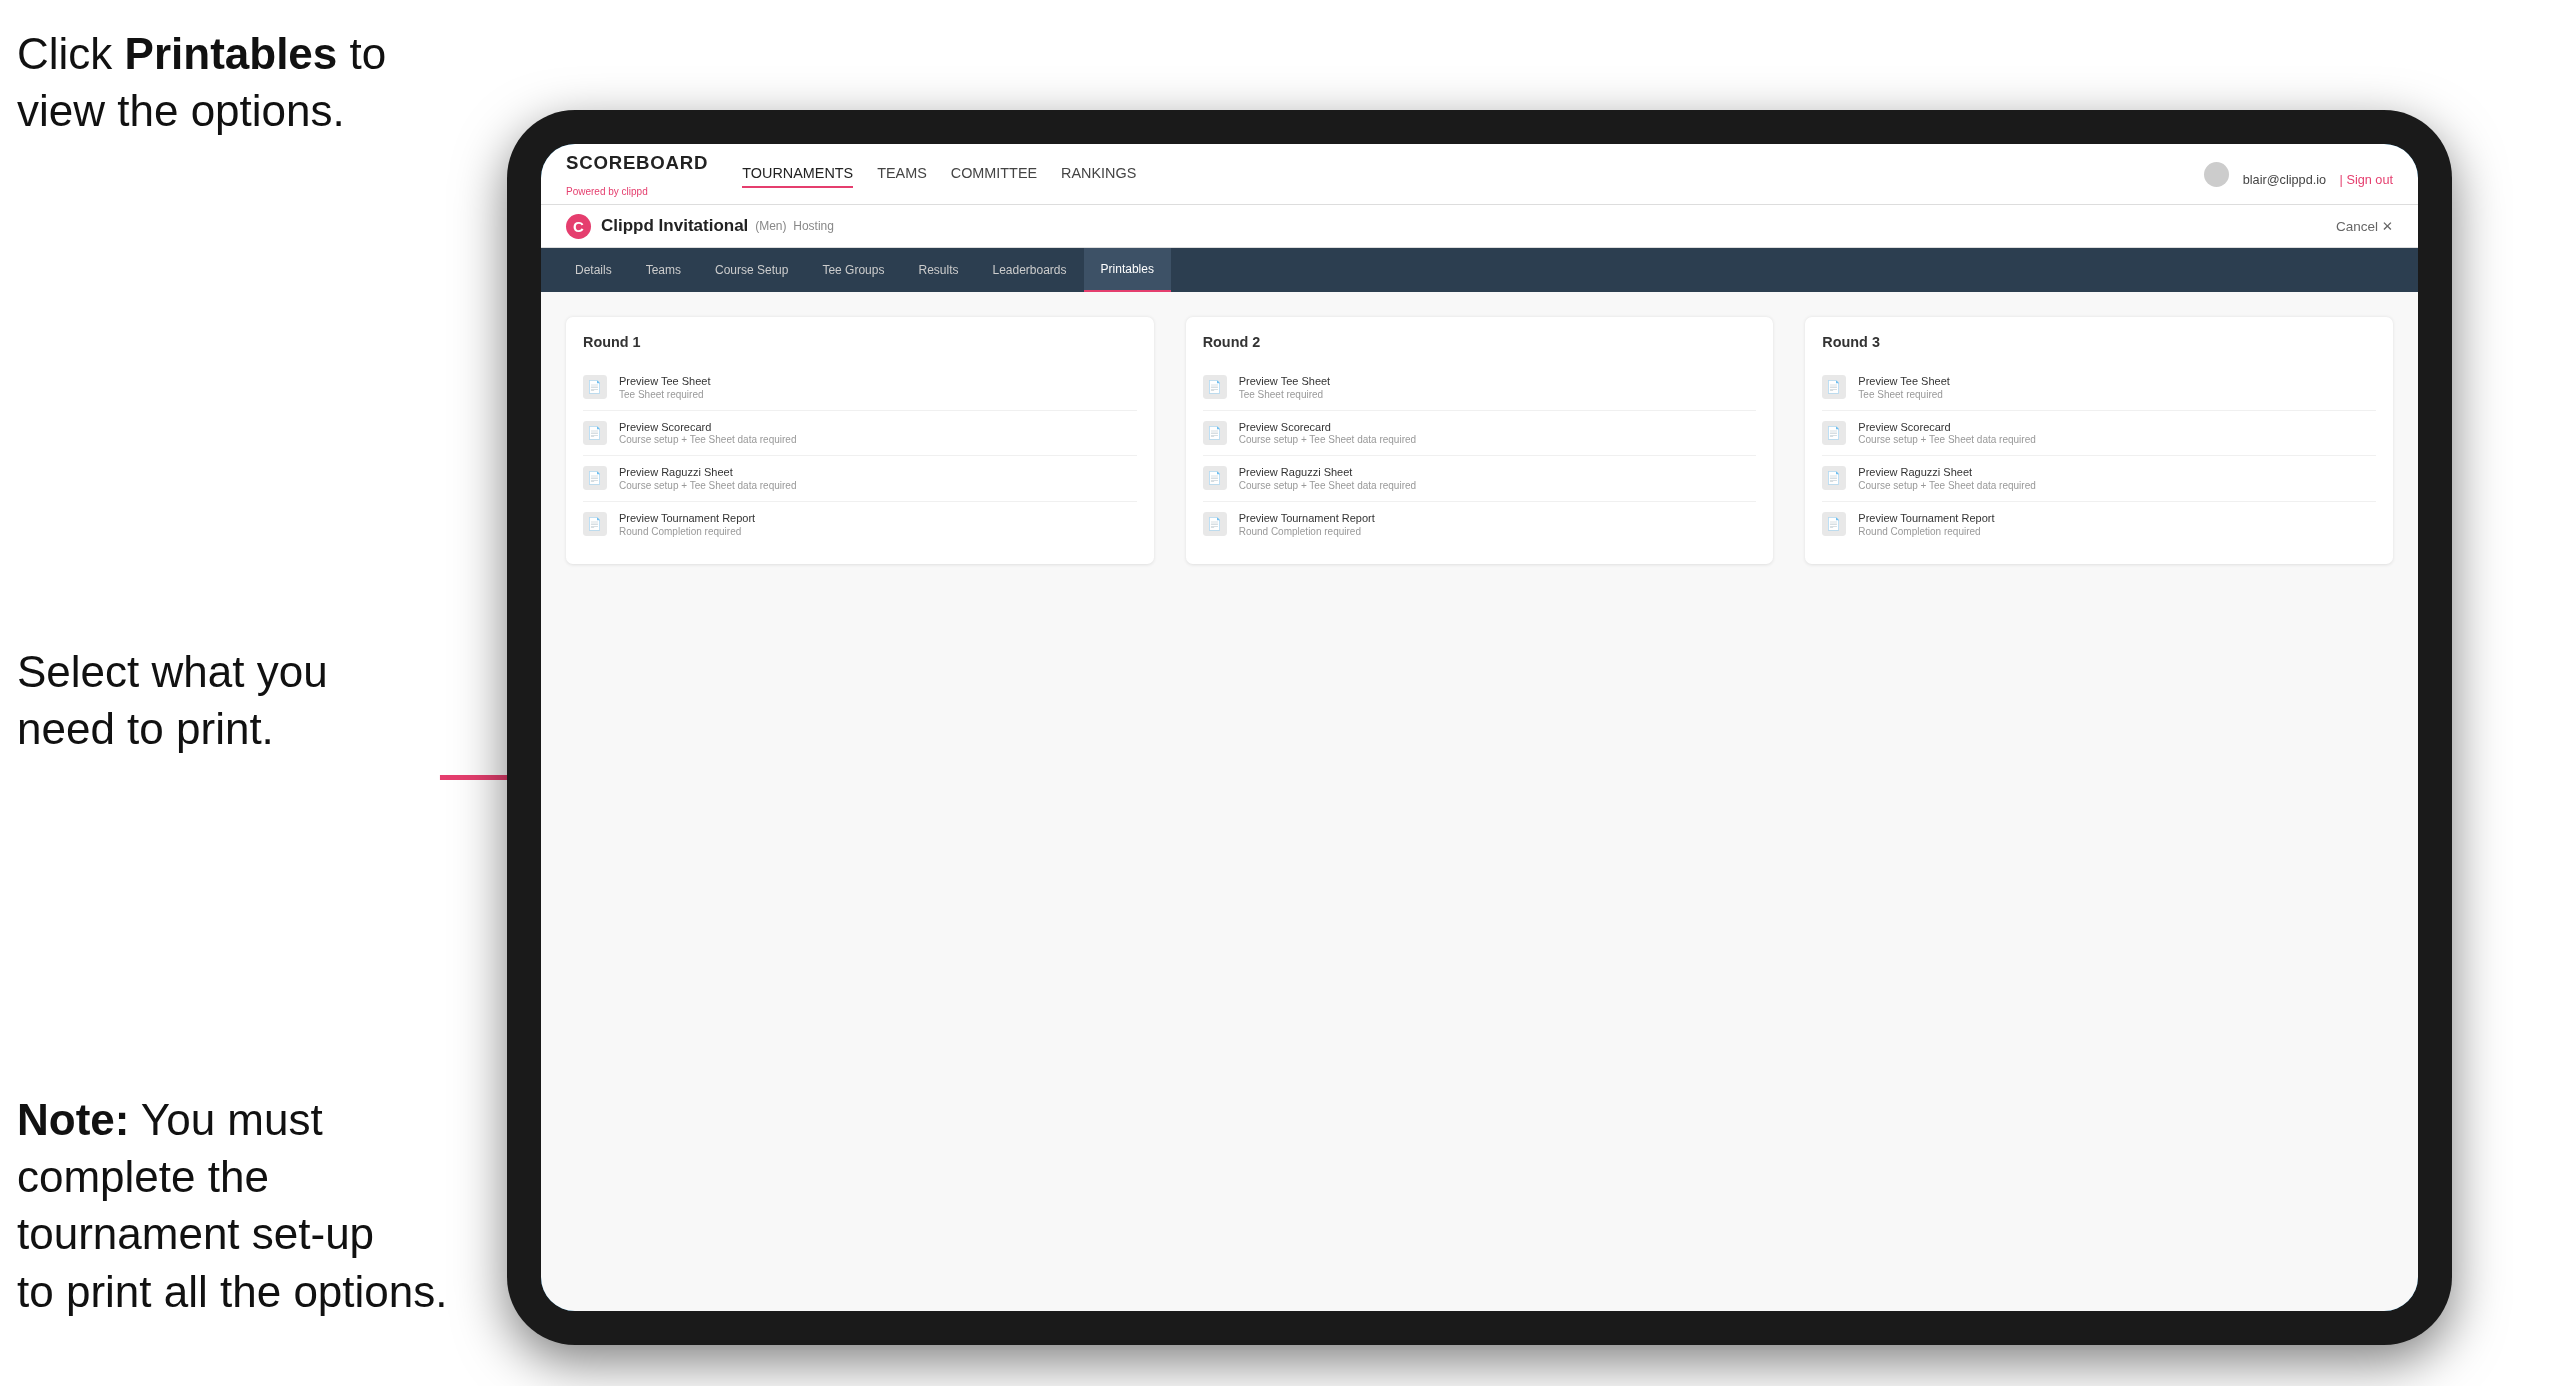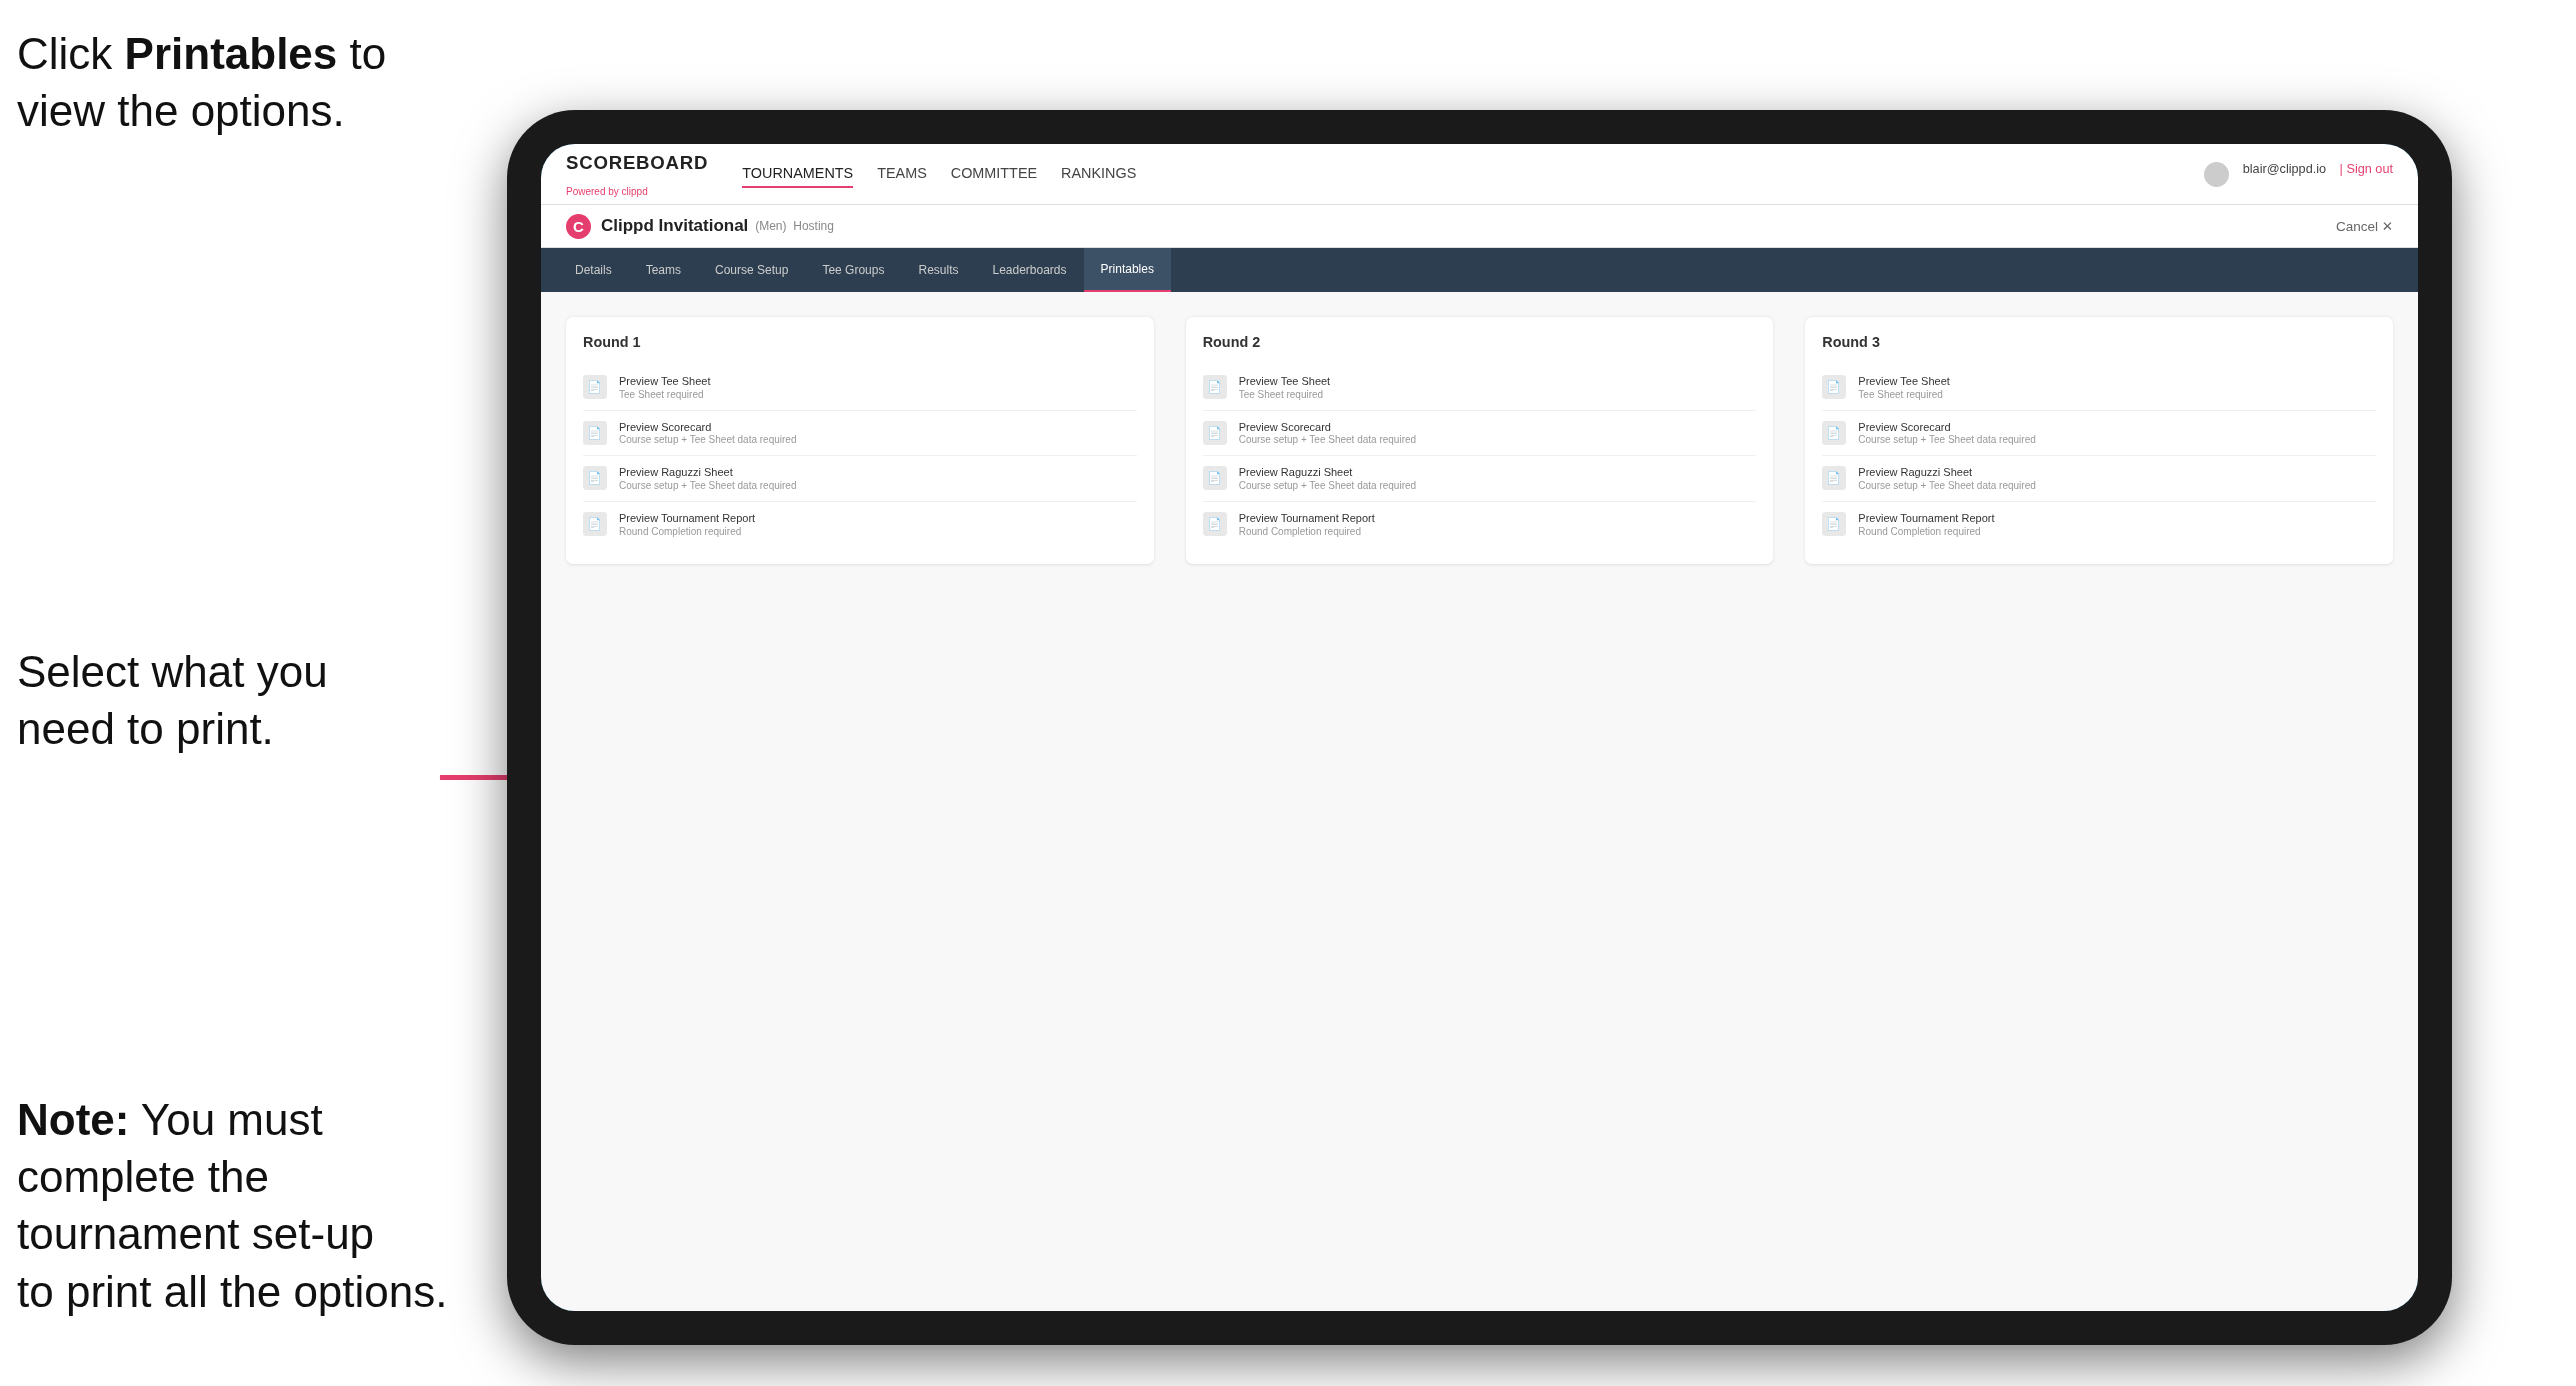--- a/index.html
+++ b/index.html
@@ -115,21 +115,21 @@
       border-bottom: 2.5px solid transparent;
       font-weight: 500;
     }
     .top-nav-link.active {
       color: #222;
       border-bottom: 2.5px solid #e53e6e;
     }
 
     .top-nav-right {
       display: flex;
-      align-items: flex-start;
+      align-items: flex-end;
       gap: 13.5px;
       font-size: 12.7px;
       color: #444;
     }
     .user-avatar {
       width: 25px;
       height: 25px;
       background: #ccc;
       border-radius: 50%;
     }

